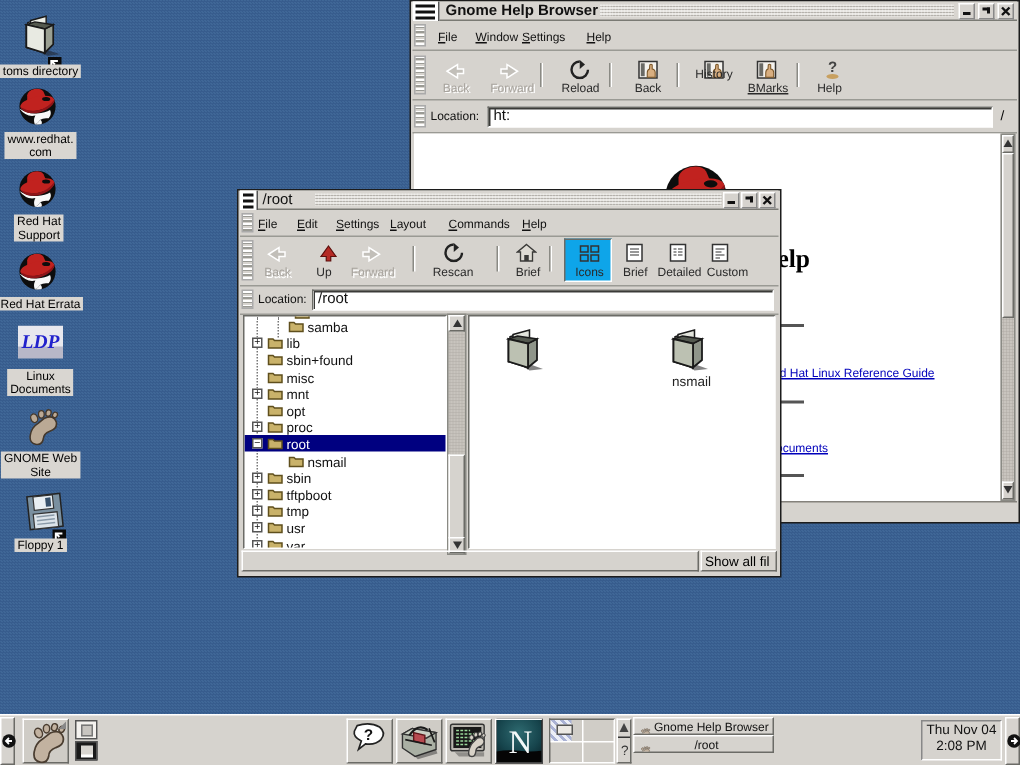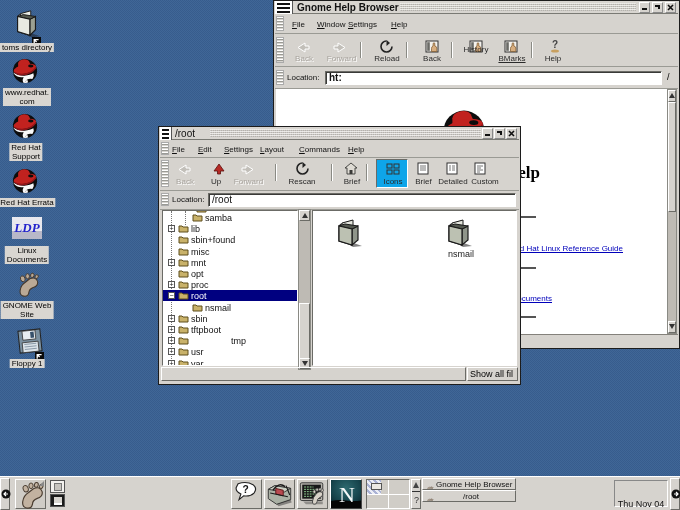--- a/index.html
+++ b/index.html
@@ -102,21 +102,21 @@
     <svg class="abs" style="left:272px;top:4px;" width="16" height="14">
         <text x="8" y="9" font-size="10" font-weight="bold" fill="#444" text-anchor="middle">?</text>
         <ellipse cx="8" cy="12" rx="4" ry="1.6" fill="#c8a060"></ellipse>
       </svg>
     <div class="tlabel" style="left:266px;top:19px;width:24px;">Help</div>
   </div>
 
   <div class="abs" style="left:1px;top:67px;width:403px;height:21px;border-bottom:1px solid #9a9a94;">
     <div class="grip" style="left:1px;top:2px;height:15px;"></div>
     <div class="menu" style="left:12px;top:5px;">Location:</div>
-    <div class="entry" style="left:50px;top:3px;width:337px;height:14px;line-height:12px;padding-left:3px;font-weight:bold;">ht:</div>
+    <div class="entry" style="left:50px;top:3px;width:337px;height:14px;line-height:12px;padding-left:3px;">ht:</div>
     <div class="abs" style="right:2px;top:4px;width:9px;height:13px;font-size:9px;">/</div>
   </div>
 
   <div class="abs" style="left:2px;top:88px;width:392px;height:245px;background:#fff;overflow:hidden;">
 
     <svg class="abs" style="left:166px;top:20px;" width="44" height="44" viewBox="0 0 28 28">
       <defs>
           <clipPath id="ch">
             <circle cx="14" cy="14" r="13"></circle>
           </clipPath>
@@ -300,21 +300,21 @@
       <div class="treerow" style="left:28px;top:102.80000000000001px;">sbin</div>
       <div class="abs" style="left:5px;top:115.00000000000001px;width:7px;height:7px;background:#fff;border:1px solid #555;font-size:7px;line-height:5px;text-align:center;color:#111;">+</div>
       <svg class="abs" style="left:15px;top:114.00000000000001px;" width="11" height="9">
         <path d="M1 2 L4 2 L5 3 L10 3 L10 8 L1 8 Z" fill="#c9b26a" stroke="#5f4f1d" stroke-width="1"></path>
       </svg>
       <div class="treerow" style="left:28px;top:114.00000000000001px;">tftpboot</div>
       <div class="abs" style="left:5px;top:126.20000000000002px;width:7px;height:7px;background:#fff;border:1px solid #555;font-size:7px;line-height:5px;text-align:center;color:#111;">+</div>
       <svg class="abs" style="left:15px;top:125.20000000000002px;" width="11" height="9">
         <path d="M1 2 L4 2 L5 3 L10 3 L10 8 L1 8 Z" fill="#c9b26a" stroke="#5f4f1d" stroke-width="1"></path>
       </svg>
-      <div class="treerow" style="left:28px;top:125.20000000000002px;margin-left:40px;">tmp</div>
+      <div class="treerow" style="left:28px;top:125.20000000000002px;">tmp</div>
       <div class="abs" style="left:5px;top:137.4px;width:7px;height:7px;background:#fff;border:1px solid #555;font-size:7px;line-height:5px;text-align:center;color:#111;">+</div>
       <svg class="abs" style="left:15px;top:136.4px;" width="11" height="9">
         <path d="M1 2 L4 2 L5 3 L10 3 L10 8 L1 8 Z" fill="#c9b26a" stroke="#5f4f1d" stroke-width="1"></path>
       </svg>
       <div class="treerow" style="left:28px;top:136.4px;">usr</div>
       <div class="abs" style="left:5px;top:148.6px;width:7px;height:7px;background:#fff;border:1px solid #555;font-size:7px;line-height:5px;text-align:center;color:#111;">+</div>
       <svg class="abs" style="left:15px;top:147.6px;" width="11" height="9">
         <path d="M1 2 L4 2 L5 3 L10 3 L10 8 L1 8 Z" fill="#c9b26a" stroke="#5f4f1d" stroke-width="1"></path>
       </svg>
       <div class="treerow" style="left:28px;top:147.6px;">var</div>
@@ -545,20 +545,20 @@
     <div class="abs bevout" style="left:422px;top:13px;width:94px;height:12px;background:#d6d3ce;overflow:hidden;">
       <span class="abs" style="left:3px;top:1px;width:8px;height:8px;"><svg width="8" height="8" viewBox="0 0 30 30">
           <path d="M17 9 Q24 6 26 12 Q27 17 21 19 Q16 21 16 25 Q15 30 10 29 Q5 28 6 22 Q7 16 12 13 Z" fill="#c2b2a0" stroke="#4a3d30" stroke-width="1.2"></path>
           <ellipse cx="9" cy="9" rx="2.6" ry="3.4" fill="#c2b2a0" stroke="#4a3d30" stroke-width="1" transform="rotate(-20 9 9)"></ellipse>
           <ellipse cx="14.5" cy="6" rx="2.2" ry="2.9" fill="#c2b2a0" stroke="#4a3d30" stroke-width="1"></ellipse>
           <ellipse cx="20" cy="5" rx="2" ry="2.5" fill="#c2b2a0" stroke="#4a3d30" stroke-width="1" transform="rotate(15 20 5)"></ellipse>
           <ellipse cx="25" cy="6.5" rx="1.8" ry="2.2" fill="#c2b2a0" stroke="#4a3d30" stroke-width="1" transform="rotate(30 25 6.5)"></ellipse>
         </svg></span>
       <span style="position:absolute;left:40px;top:1px;font-size:8px;color:#111;">/root</span>
     </div>
-    <div class="abs" style="left:614px;top:3px;width:54px;height:27px;border:1px solid #888;border-bottom-color:#fff;border-right-color:#fff;text-align:center;font-size:9px;line-height:11px;color:#111;padding-top:18px;">Thu Nov 04<br>2:08 PM</div>
+    <div class="abs" style="left:614px;top:3px;width:54px;height:27px;border:1px solid #888;border-bottom-color:#fff;border-right-color:#fff;text-align:center;font-size:9px;line-height:11px;color:#111;padding-top:0;">Thu Nov 04<br>2:08 PM</div>
     <div class="abs bevout" style="left:670px;top:1px;width:10px;height:32px;background:#d6d3ce;">
       <svg class="abs" style="left:0;top:10px;" width="10" height="10">
         <circle cx="5" cy="5" r="4.5" fill="#111"></circle>
         <path d="M3 5 L6.6 5 M5 3 L7 5 L5 7" stroke="#fff" stroke-width="1.2" fill="none"></path>
       </svg>
     </div>
   </div>
 
 </body></html>

